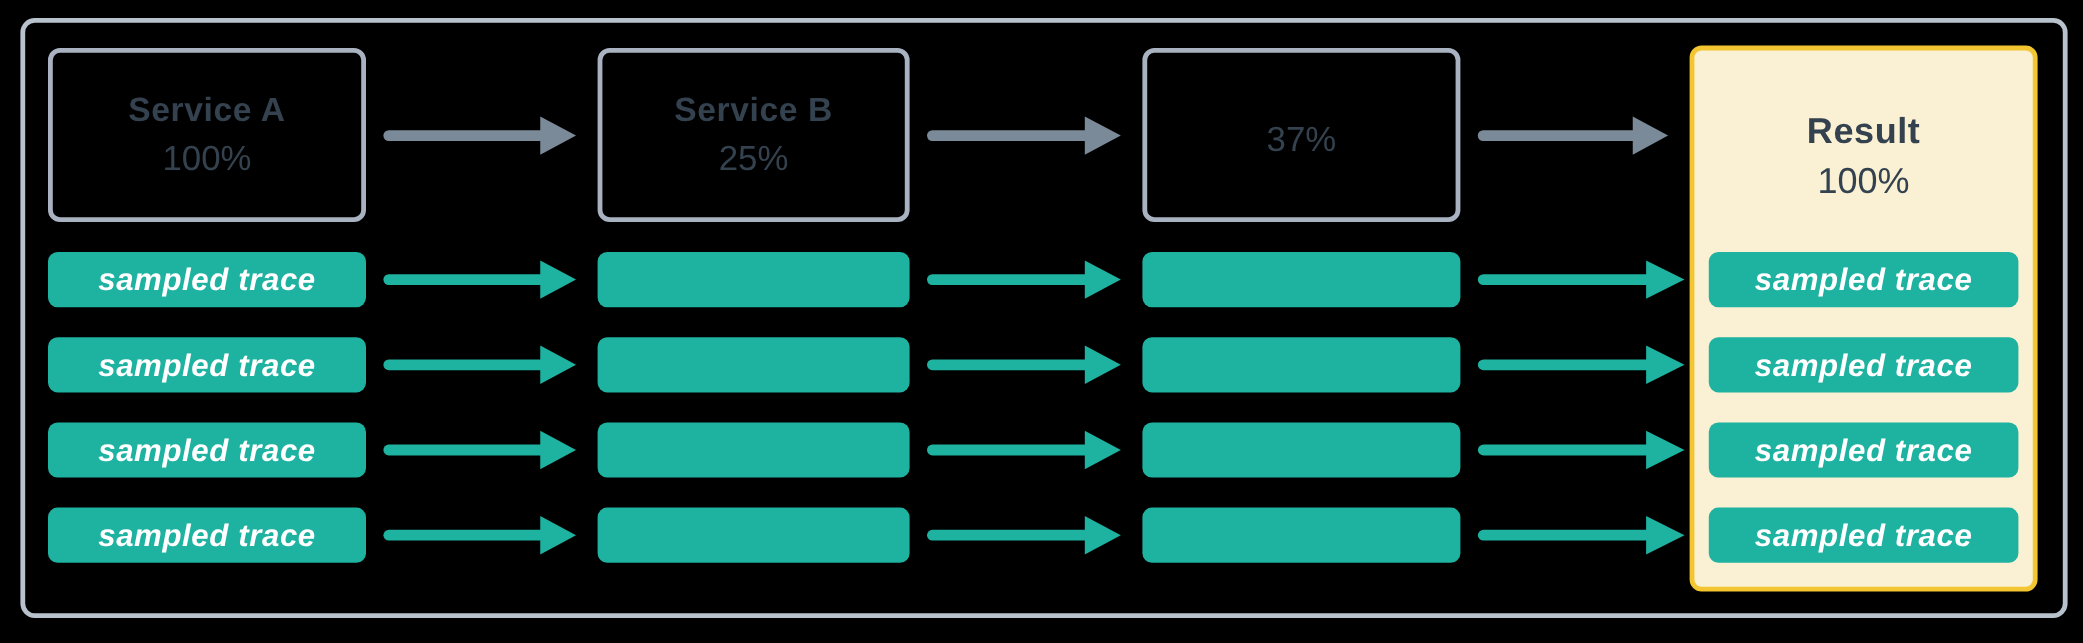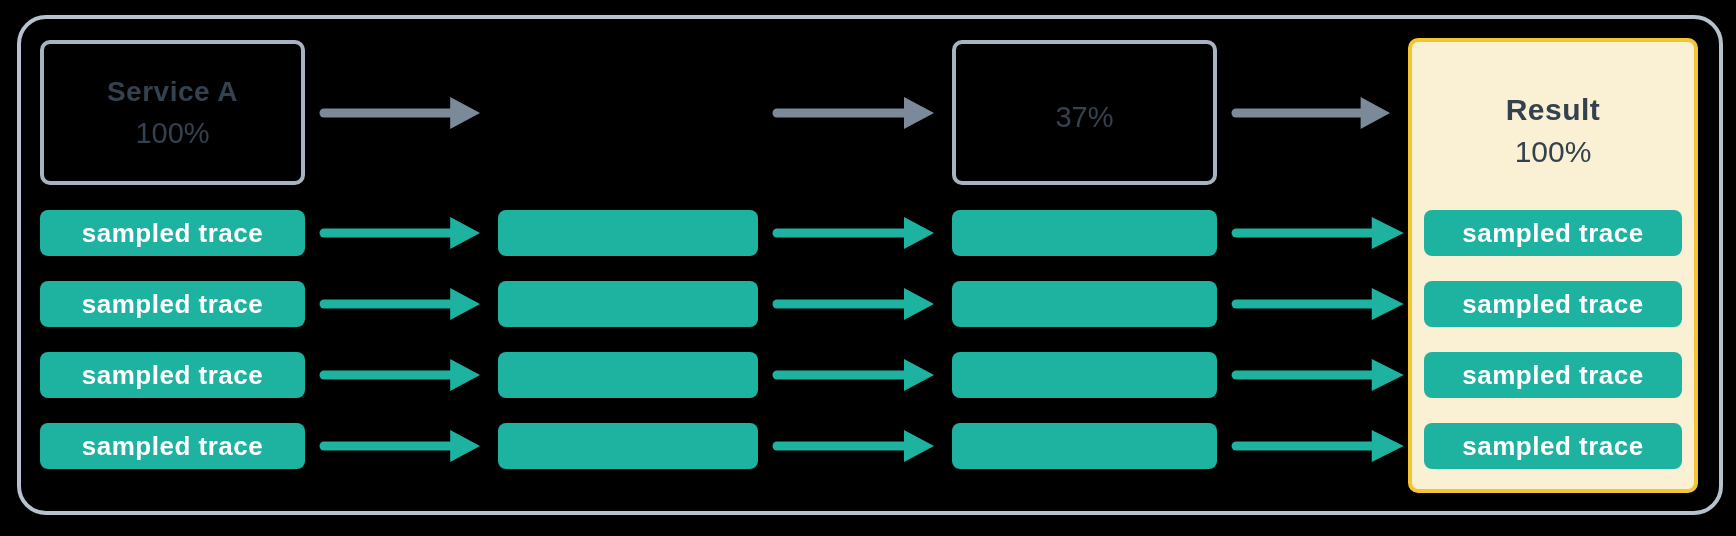--- a/index.html
+++ b/index.html
@@ -15,42 +15,42 @@
   }
   *{margin:0;padding:0;box-sizing:border-box;}
   body{
     background:var(--background);
     font-family:"Liberation Sans","DejaVu Sans",sans-serif;
     width:1736px;height:536px;overflow:hidden;
   }
   .canvas{position:relative;width:1736px;height:536px;background:var(--background);}
   .frame{
     position:absolute;left:17px;top:15px;width:1706px;height:500px;
-    border:4px solid var(--outer-border);border-radius:29px;
+    border:4px solid var(--outer-border);border-radius:12px;
     display:grid;
     grid-template-columns:265px 193px 260px 194px 265px 191px 290px;
     grid-template-rows:145px 46px 46px 46px 46px;
     row-gap:25px;
     padding:21px 0 0 19px;
   }
   .gc1{grid-column:1}.gc2{grid-column:2}.gc3{grid-column:3}.gc4{grid-column:4}
   .gc5{grid-column:5}.gc6{grid-column:6}
   .gr1{grid-row:1}.gr2{grid-row:2}.gr3{grid-row:3}.gr4{grid-row:4}.gr5{grid-row:5}
 
   .service-box{
     border:4px solid var(--box-border);border-radius:10px;
     display:flex;flex-direction:column;align-items:center;justify-content:center;
   }
   .service-name{font-size:28px;font-weight:700;color:var(--slate-text);letter-spacing:.5px;}
   .service-rate{font-size:29px;font-weight:400;color:var(--slate-text);margin-top:9px;}
 
   .bar{
     background:var(--teal);border-radius:8px;
     display:flex;align-items:center;justify-content:center;
-    color:var(--bar-text);font-size:26px;font-weight:600;letter-spacing:.5px;
+    color:var(--bar-text);font-size:26px;font-weight:600;letter-spacing:.5px;font-style:italic;
   }
 
   .arrow-cell{display:flex;align-items:center;padding:0 14px;}
   .arrow-cell svg{width:100%;height:36px;display:block;}
   .arrow-cell.to-result{padding-right:0;}
   .arrow-gray line{stroke:var(--gray-arrow);}
   .arrow-gray polygon{fill:var(--gray-arrow);}
   .arrow-teal line{stroke:var(--teal);}
   .arrow-teal polygon{fill:var(--teal);}
 
@@ -103,20 +103,24 @@
         <polygon points="132,2 162,18 132,34"></polygon>
       </svg>
     </div>
     <div class="arrow-cell arrow-teal gc2 gr5">
       <svg viewBox="0 0 166 36" preserveAspectRatio="none">
         <line x1="5" y1="18" x2="134" y2="18" stroke-width="9" stroke-linecap="round"></line>
         <polygon points="132,2 162,18 132,34"></polygon>
       </svg>
     </div>
 
+    <div class="service-box gc3 gr1">
+      <div class="service-name">Service B</div>
+      <div class="service-rate">25%</div>
+    </div>
     <div class="bar gc3 gr2"></div>
     <div class="bar gc3 gr3"></div>
     <div class="bar gc3 gr4"></div>
     <div class="bar gc3 gr5"></div>
 
     <div class="arrow-cell arrow-gray gc4 gr1">
       <svg viewBox="0 0 166 36" preserveAspectRatio="none">
         <line x1="5" y1="18" x2="134" y2="18" stroke-width="9" stroke-linecap="round"></line>
         <polygon points="132,2 162,18 132,34"></polygon>
       </svg>

